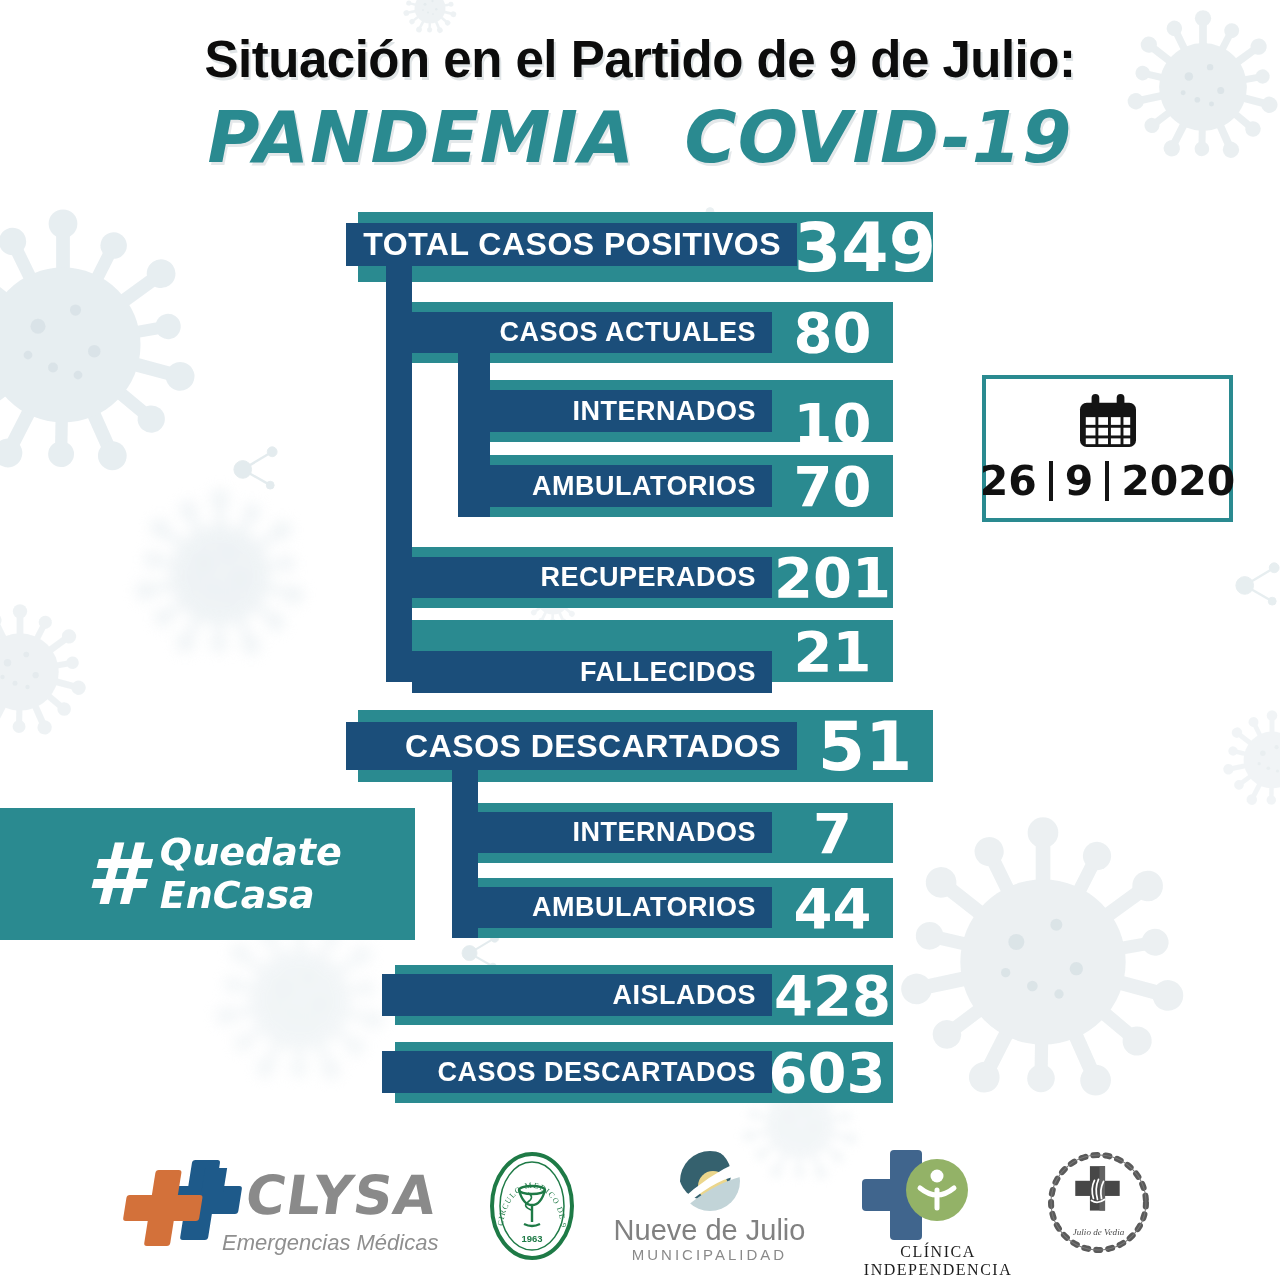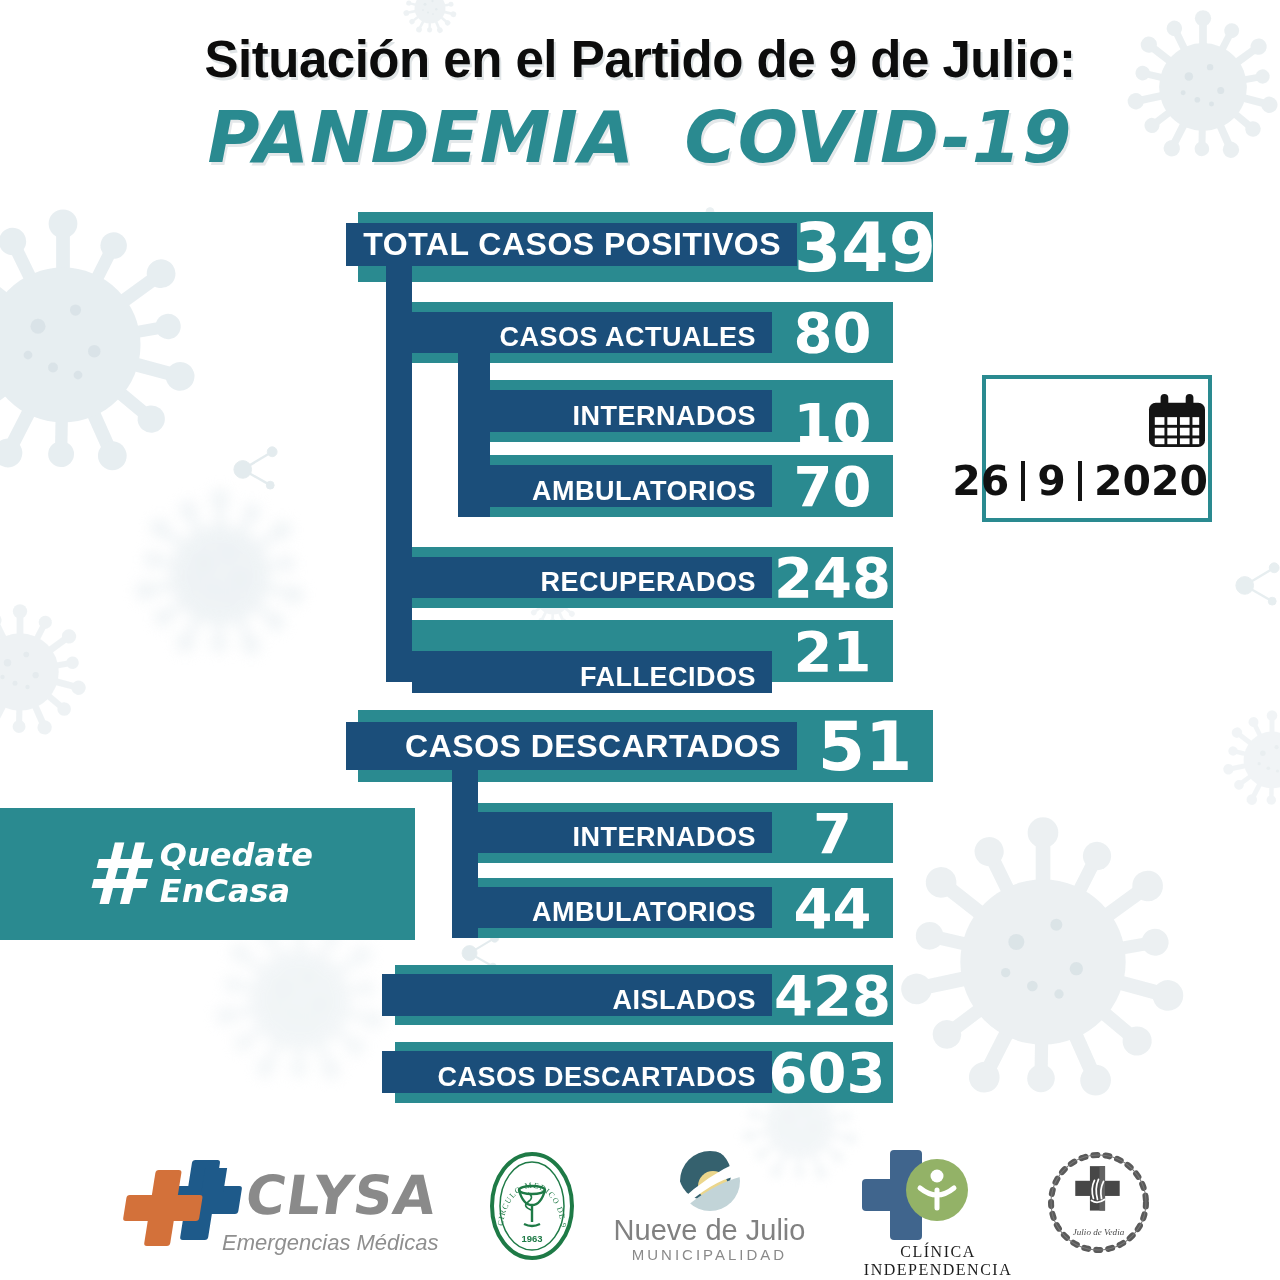--- a/index.html
+++ b/index.html
@@ -15,38 +15,38 @@
           color:#0c0c0c;letter-spacing:-0.5px;z-index:3;text-shadow:2px 3px 0 rgba(165,180,186,.35);}
   .title2{left:0;top:96px;width:1280px;text-align:center;font-size:71px;font-weight:bold;font-style:italic;
           font-family:"DejaVu Sans",sans-serif;color:var(--teal);letter-spacing:1px;word-spacing:24px;
           z-index:3;text-shadow:2px 3px 0 rgba(165,180,186,.3);}
   
   .teal-bar{background:var(--teal);z-index:1;}
   .trunk{background:var(--navy);z-index:2;}
   .navy-bar{background:var(--navy);z-index:3;display:flex;align-items:center;justify-content:flex-end;
             color:#fff;font-weight:bold;letter-spacing:.5px;padding-right:16px;box-sizing:border-box;}
   .lbl-parent{font-size:32px;}
-  .lbl-child{font-size:27px;align-items:flex-end;}
+  .lbl-child{font-size:27px;}
   .num{z-index:4;display:flex;align-items:center;justify-content:center;color:#fff;font-weight:bold;
        font-family:"DejaVu Sans",sans-serif;}
   .num-parent{font-size:68px;}
   .num-child{font-size:56px;}
   
-  .date-box{left:982px;top:375px;width:230px;height:147px;background:#fff;border:4px solid var(--teal);
-            box-sizing:border-box;z-index:3;display:flex;flex-direction:column;align-items:flex-end;
+  .date-box{left:982px;top:375px;width:251px;height:147px;background:#fff;border:4px solid var(--teal);
+            box-sizing:border-box;z-index:3;display:flex;flex-direction:column;align-items:center;
             justify-content:center;gap:8px;}
   .date-row{display:flex;align-items:center;font-family:"DejaVu Sans",sans-serif;font-weight:bold;
             font-size:41px;color:#111;}
   .date-sep{display:inline-block;width:4px;height:40px;background:#141414;margin:0 12px;}
   
   .hashtag{left:0;top:808px;width:415px;height:132px;background:var(--teal);z-index:3;display:flex;
            align-items:center;padding-left:86px;box-sizing:border-box;color:#fff;
            font-family:"DejaVu Sans",sans-serif;font-style:italic;font-weight:bold;}
   .hash-sym{font-size:86px;line-height:1;margin-right:14px;}
-  .hash-lines{display:flex;flex-direction:column;font-size:32px;line-height:1.12;}
+  .hash-lines{display:flex;flex-direction:column;font-size:38px;line-height:1.12;}
   
   .clysa-name{left:246px;top:1164px;font-family:"DejaVu Sans",sans-serif;font-weight:bold;font-size:54px;
               color:#8a8a8a;letter-spacing:1px;transform:skewX(-8deg);z-index:3;}
   .clysa-tag{left:222px;top:1230px;font-style:italic;font-size:22px;color:#8f8f8f;z-index:3;}
   .muni-name{left:602px;top:1214px;width:215px;text-align:center;font-size:29px;color:#818181;z-index:3;}
   .muni-sub{left:602px;top:1246px;width:215px;text-align:center;font-size:15px;color:#8a8a8a;
             letter-spacing:3px;z-index:3;}
   .clinica-name{left:838px;top:1243px;width:200px;text-align:center;font-family:"Liberation Serif",serif;
                 font-size:16px;color:#1c1c1c;letter-spacing:1.5px;z-index:3;}
 </style>
@@ -188,21 +188,21 @@
       <span>AISLADOS</span>
     </div>
   <div class="abs navy-bar lbl-child" style="left:382px;top:1051px;width:390px;height:42px">
       <span>CASOS DESCARTADOS</span>
     </div>
 
   <div class="abs num num-parent" style="left:797px;top:212px;width:136px;height:70px">349</div>
   <div class="abs num num-child" style="left:772px;top:302px;width:121px;height:61px">80</div>
   <div class="abs num num-child" style="left:772px;top:392px;width:121px;height:62px">10</div>
   <div class="abs num num-child" style="left:772px;top:455px;width:121px;height:62px">70</div>
-  <div class="abs num num-child" style="left:772px;top:547px;width:121px;height:61px">248</div>
+  <div class="abs num num-child" style="left:772px;top:547px;width:121px;height:61px">201</div>
   <div class="abs num num-child" style="left:772px;top:620px;width:121px;height:62px">21</div>
   <div class="abs num num-parent" style="left:797px;top:710px;width:136px;height:72px">51</div>
   <div class="abs num num-child" style="left:772px;top:803px;width:121px;height:60px">7</div>
   <div class="abs num num-child" style="left:772px;top:878px;width:121px;height:60px">44</div>
   <div class="abs num num-child" style="left:772px;top:965px;width:121px;height:60px">428</div>
   <div class="abs num num-child" style="left:772px;top:1042px;width:110px;height:61px">603</div>
 
   <div class="abs date-box">
     <svg width="62" height="56" viewBox="0 0 64 58">
       <rect x="3" y="10" width="58" height="46" rx="7" fill="#141414"></rect>

